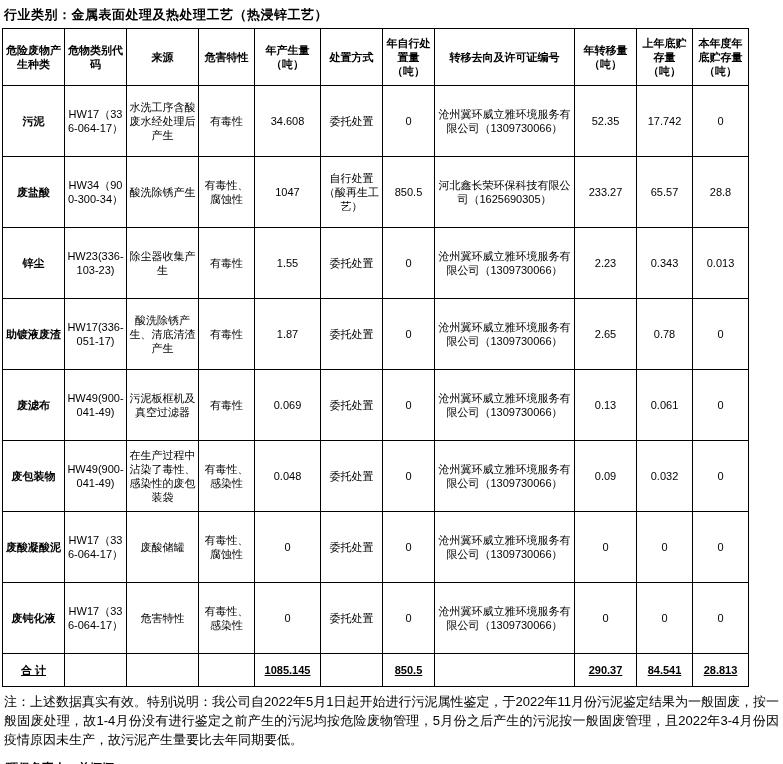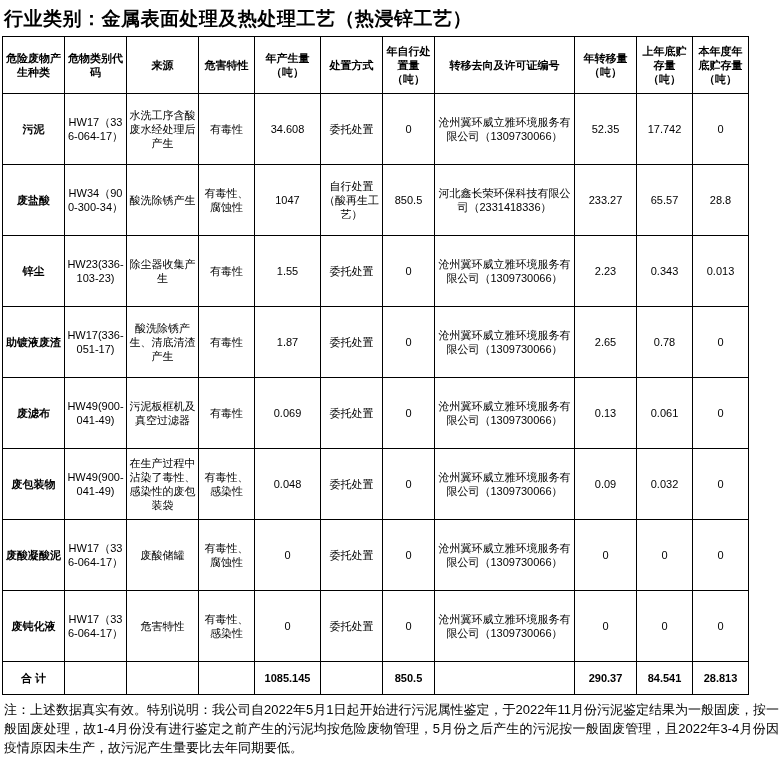--- a/index.html
+++ b/index.html
@@ -14,21 +14,21 @@
     color: #000000;
     overflow: hidden;
   }
   .page {
     width: 783px;
     height: 764px;
     position: relative;
     box-sizing: border-box;
   }
   .doc-title {
-    font-size: 19px;
+    font-size: 13px;
     font-weight: bold;
     letter-spacing: 0.5px;
     padding: 6px 0 4px 4px;
     white-space: nowrap;
   }
   table.main {
     border-collapse: collapse;
     width: 668px;
     margin-left: 2px;
     table-layout: fixed;
@@ -50,20 +50,21 @@
     font-weight: bold;
     text-align: left;
     padding-left: 6px;
   }
   tr.data-row td {
     height: 66px;
   }
   tr.total-row td {
     height: 28px;
     font-weight: bold;
+    text-decoration: underline;
   }
   td.total-label {
     text-align: left;
     padding-left: 10px;
   }
   .notes {
     font-size: 13px;
     line-height: 1.45;
     padding: 6px 4px 2px 4px;
     text-align: justify;
@@ -125,21 +126,21 @@
         <td>0</td>
       </tr>
       <tr class="data-row">
         <td class="row-name">废盐酸</td>
         <td>HW34（900-300-34）</td>
         <td>酸洗除锈产生</td>
         <td>有毒性、腐蚀性</td>
         <td>1047</td>
         <td>自行处置（酸再生工艺）</td>
         <td>850.5</td>
-        <td>河北鑫长荣环保科技有限公司（2331418336）</td>
+        <td>河北鑫长荣环保科技有限公司（1625690305）</td>
         <td>233.27</td>
         <td>65.57</td>
         <td>28.8</td>
       </tr>
       <tr class="data-row">
         <td class="row-name">锌尘</td>
         <td>HW23(336-103-23)</td>
         <td>除尘器收集产生</td>
         <td>有毒性</td>
         <td>1.55</td>

